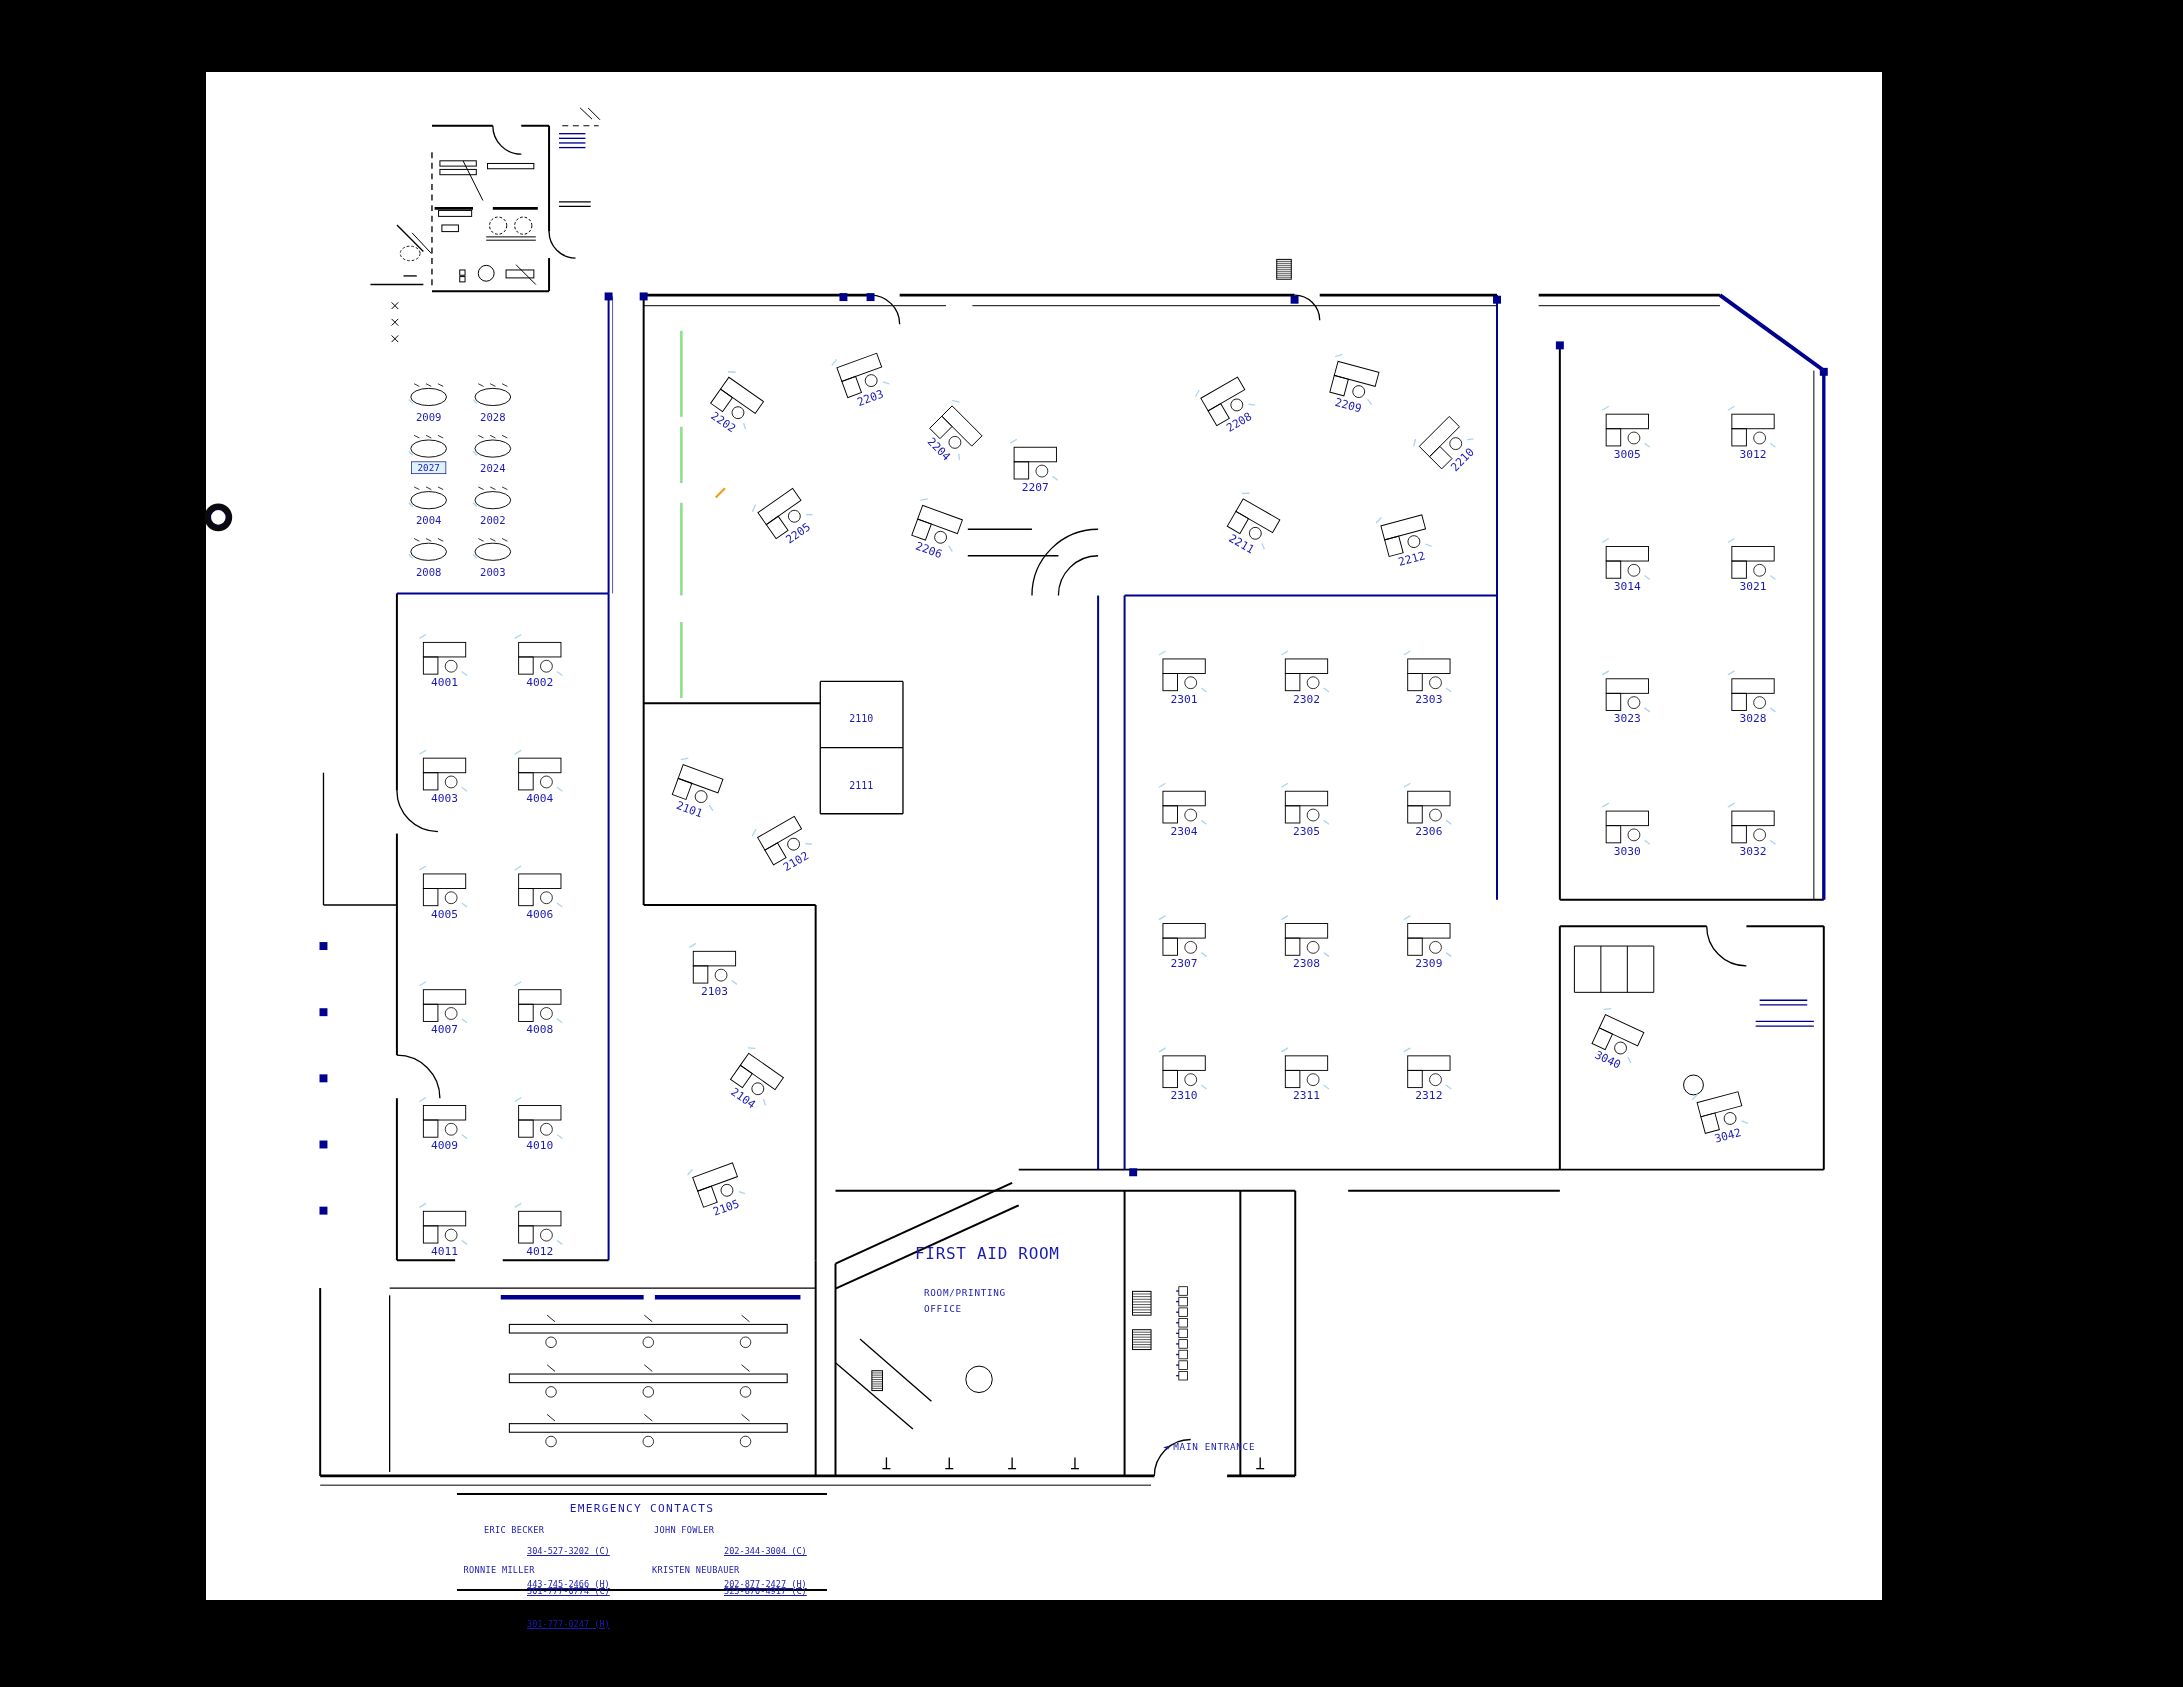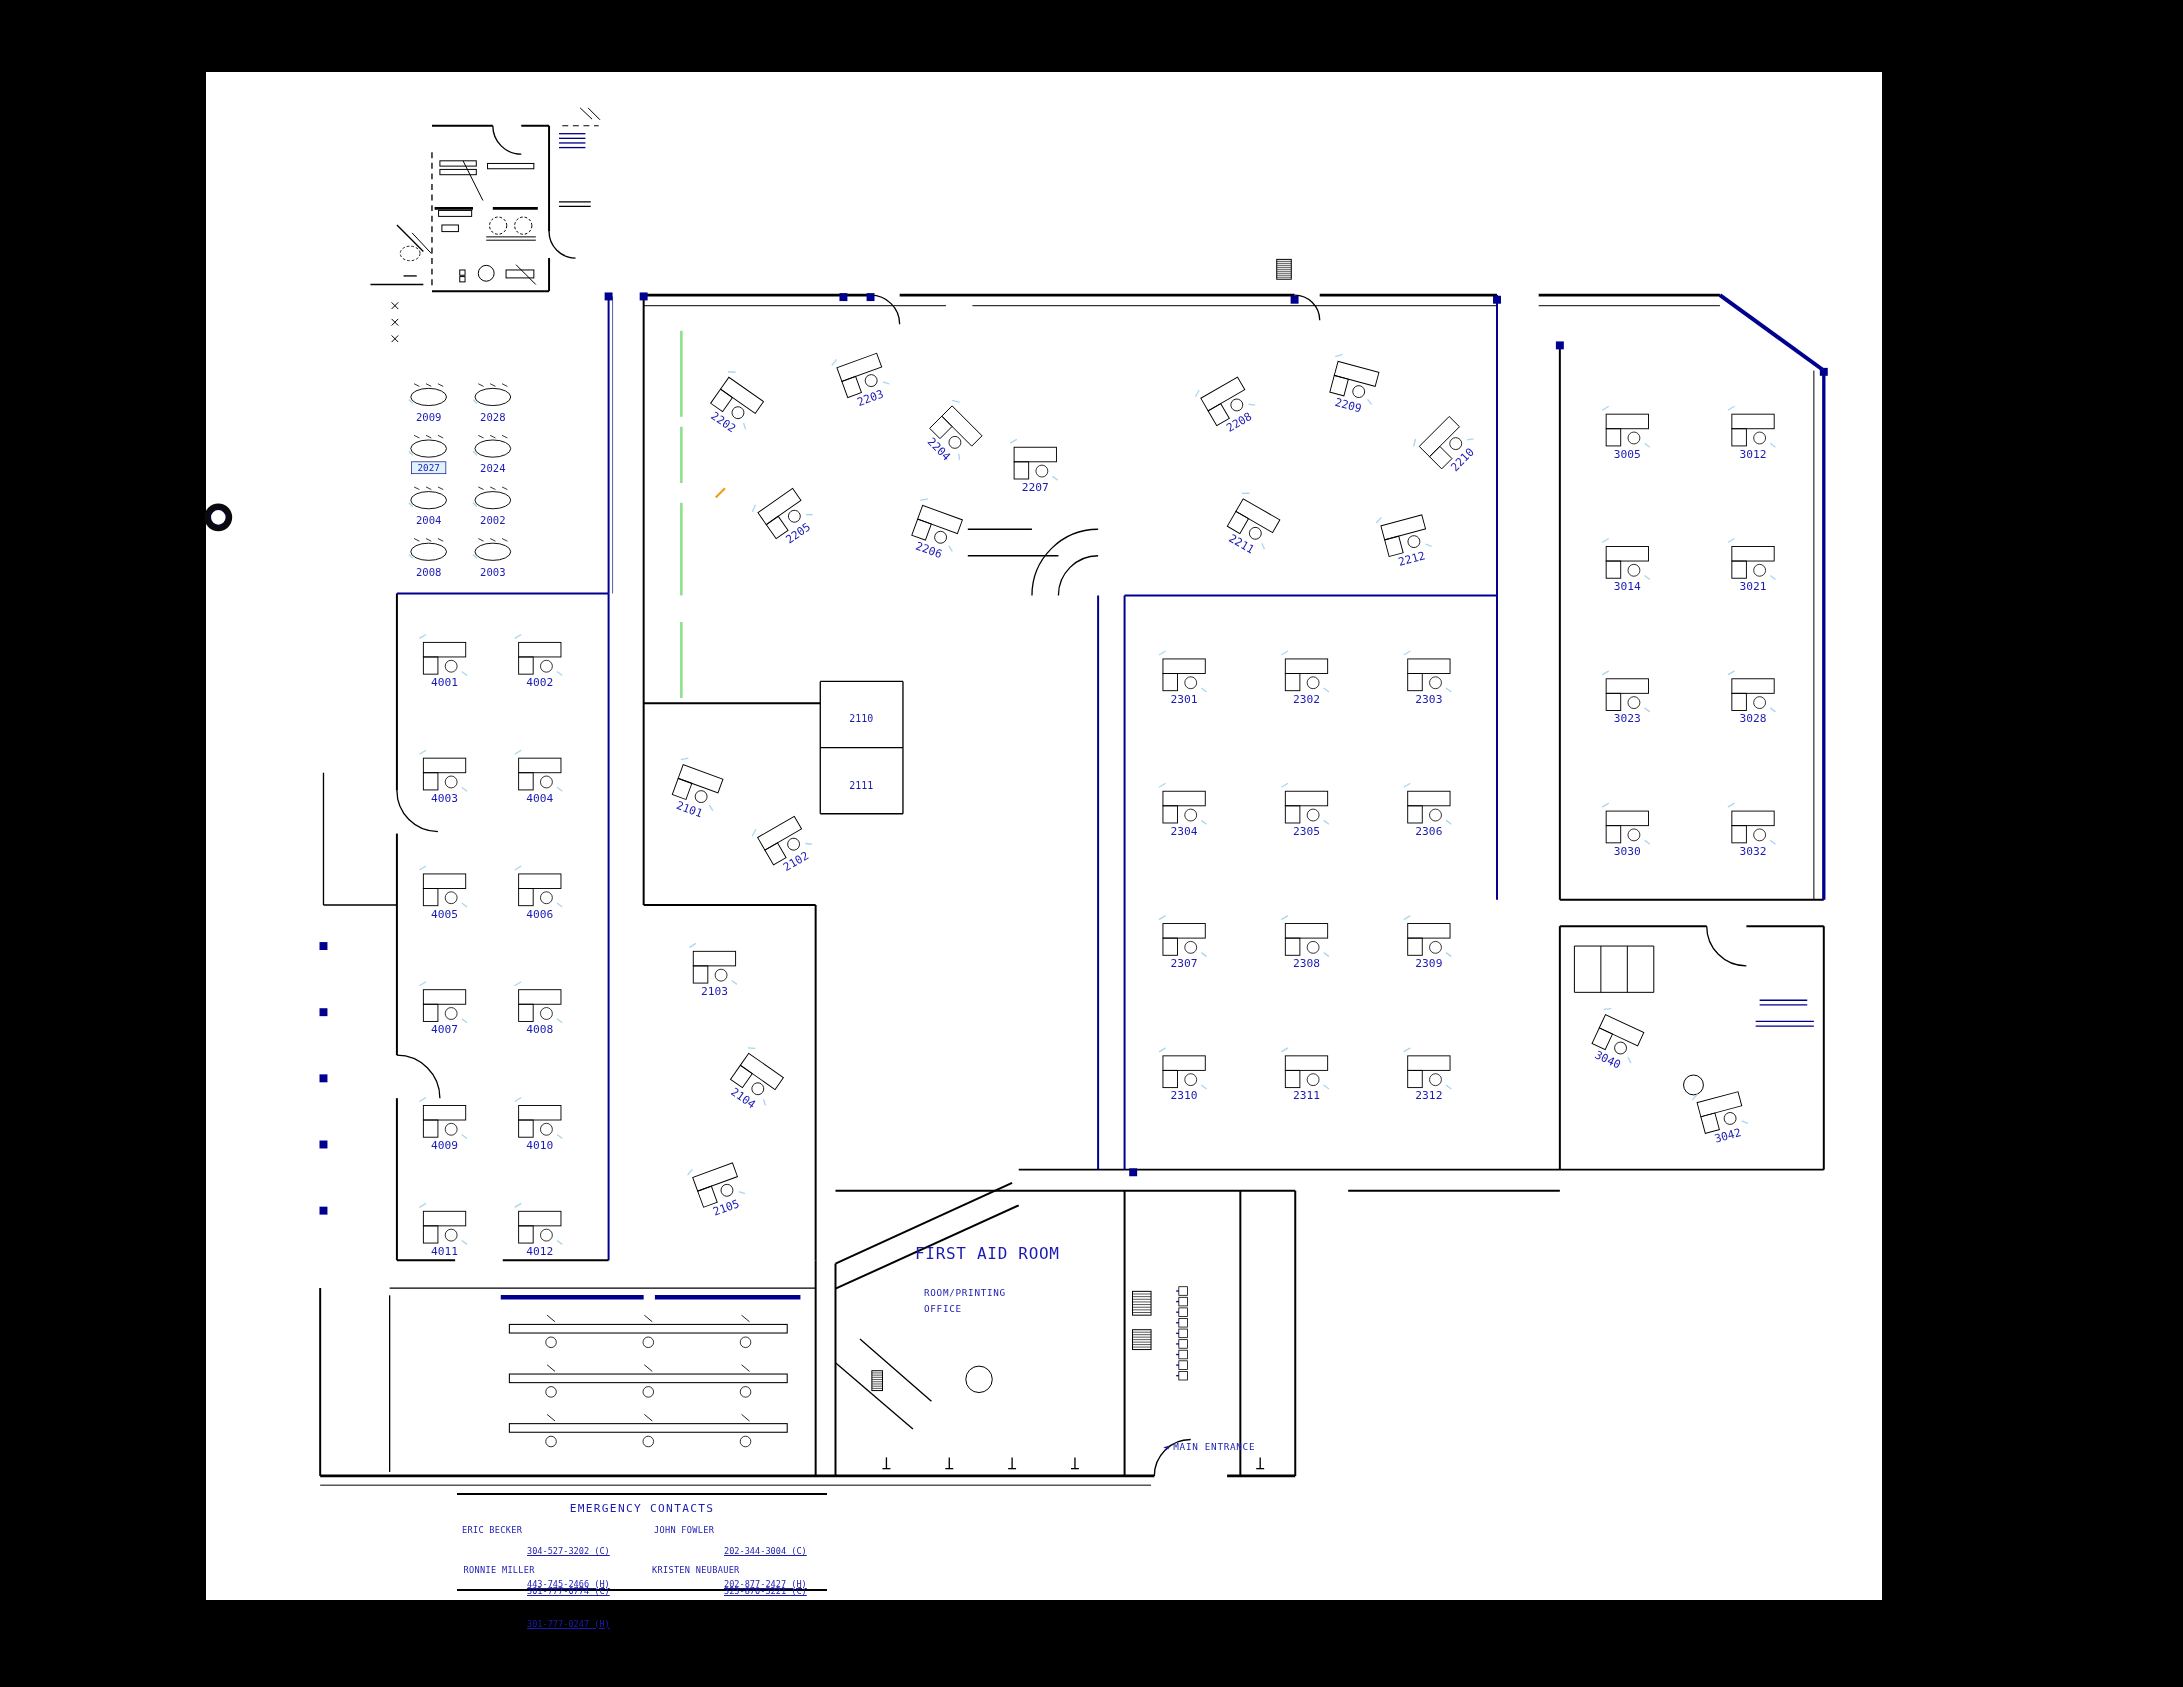--- a/index.html
+++ b/index.html
@@ -27,21 +27,21 @@
     border-top:2.6px double #000;border-bottom:2.6px double #000;
     color:#1b1bb4;font-family:"DejaVu Sans Mono",monospace;
   }
   #legend .title{
     position:absolute;left:0;top:6.6px;width:100%;text-align:center;
     font-size:11.2px;letter-spacing:1.3px;
   }
   #legend .name{position:absolute;font-size:8.6px;letter-spacing:0.3px;}
   #legend .phones{position:absolute;font-size:8.6px;line-height:12.6px;}
   #legend .phones div{text-decoration:underline;margin-top:20px;}
-  .n0{left:5px;top:30px;text-align:center;} .p0{left:70px;top:30px;}
+  .n0{left:27px;top:30px;text-align:center;} .p0{left:70px;top:30px;}
   .n1{left:197px;top:30px;} .p1{left:267px;top:30px;}
   .n2{left:6.6px;top:70px;} .p2{left:70px;top:70px;}
   .n3{left:195px;top:70px;} .p3{left:267px;top:70px;}
 </style>
 </head>
 <body>
 
 <div id="sheet"></div>
 
 <svg id="plan" width="2183" height="1687" viewBox="0 0 3300 2550">
@@ -756,17 +756,17 @@
   </div>
 
   <div class="name n2">RONNIE MILLER</div>
   <div class="phones p2">
     <div>301-777-0774 (C)</div>
     <div>301-777-0247 (H)</div>
   </div>
 
   <div class="name n3">KRISTEN NEUBAUER</div>
   <div class="phones p3">
-    <div>323-870-3221 (C)</div>
+    <div>323-870-4917 (C)</div>
     <div></div>
   </div>
 </div>
 
 
 </body></html>

